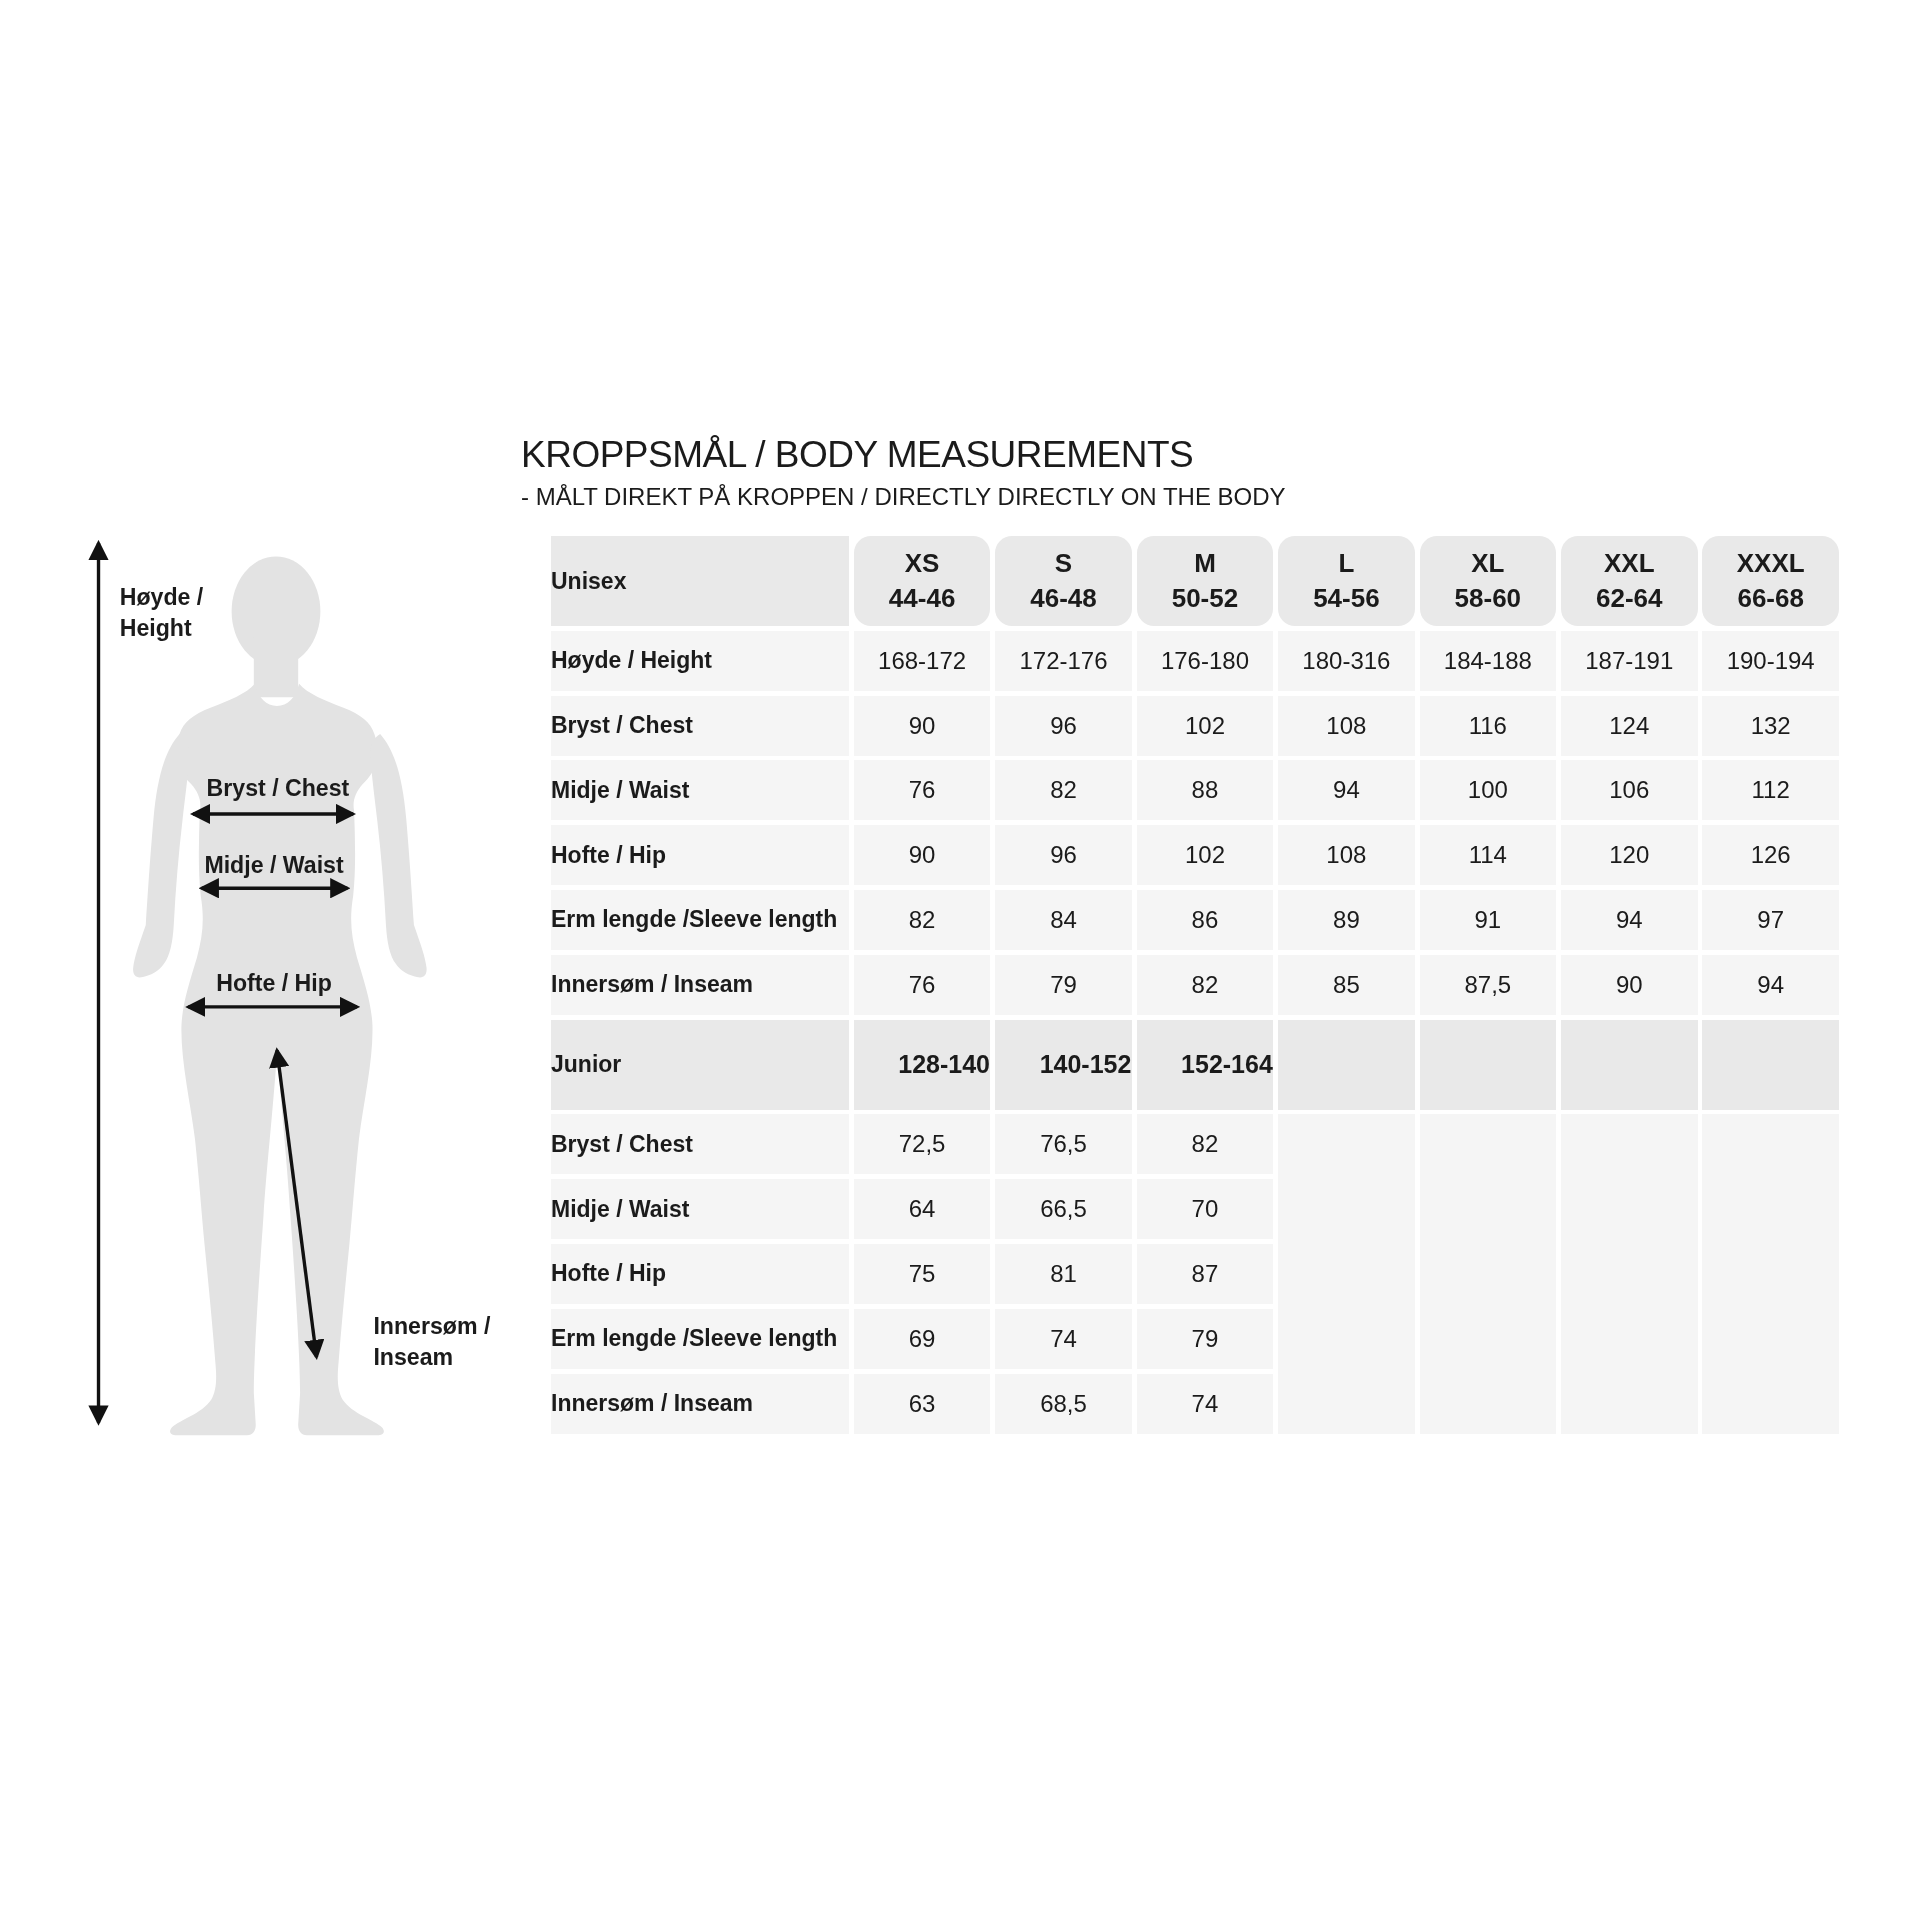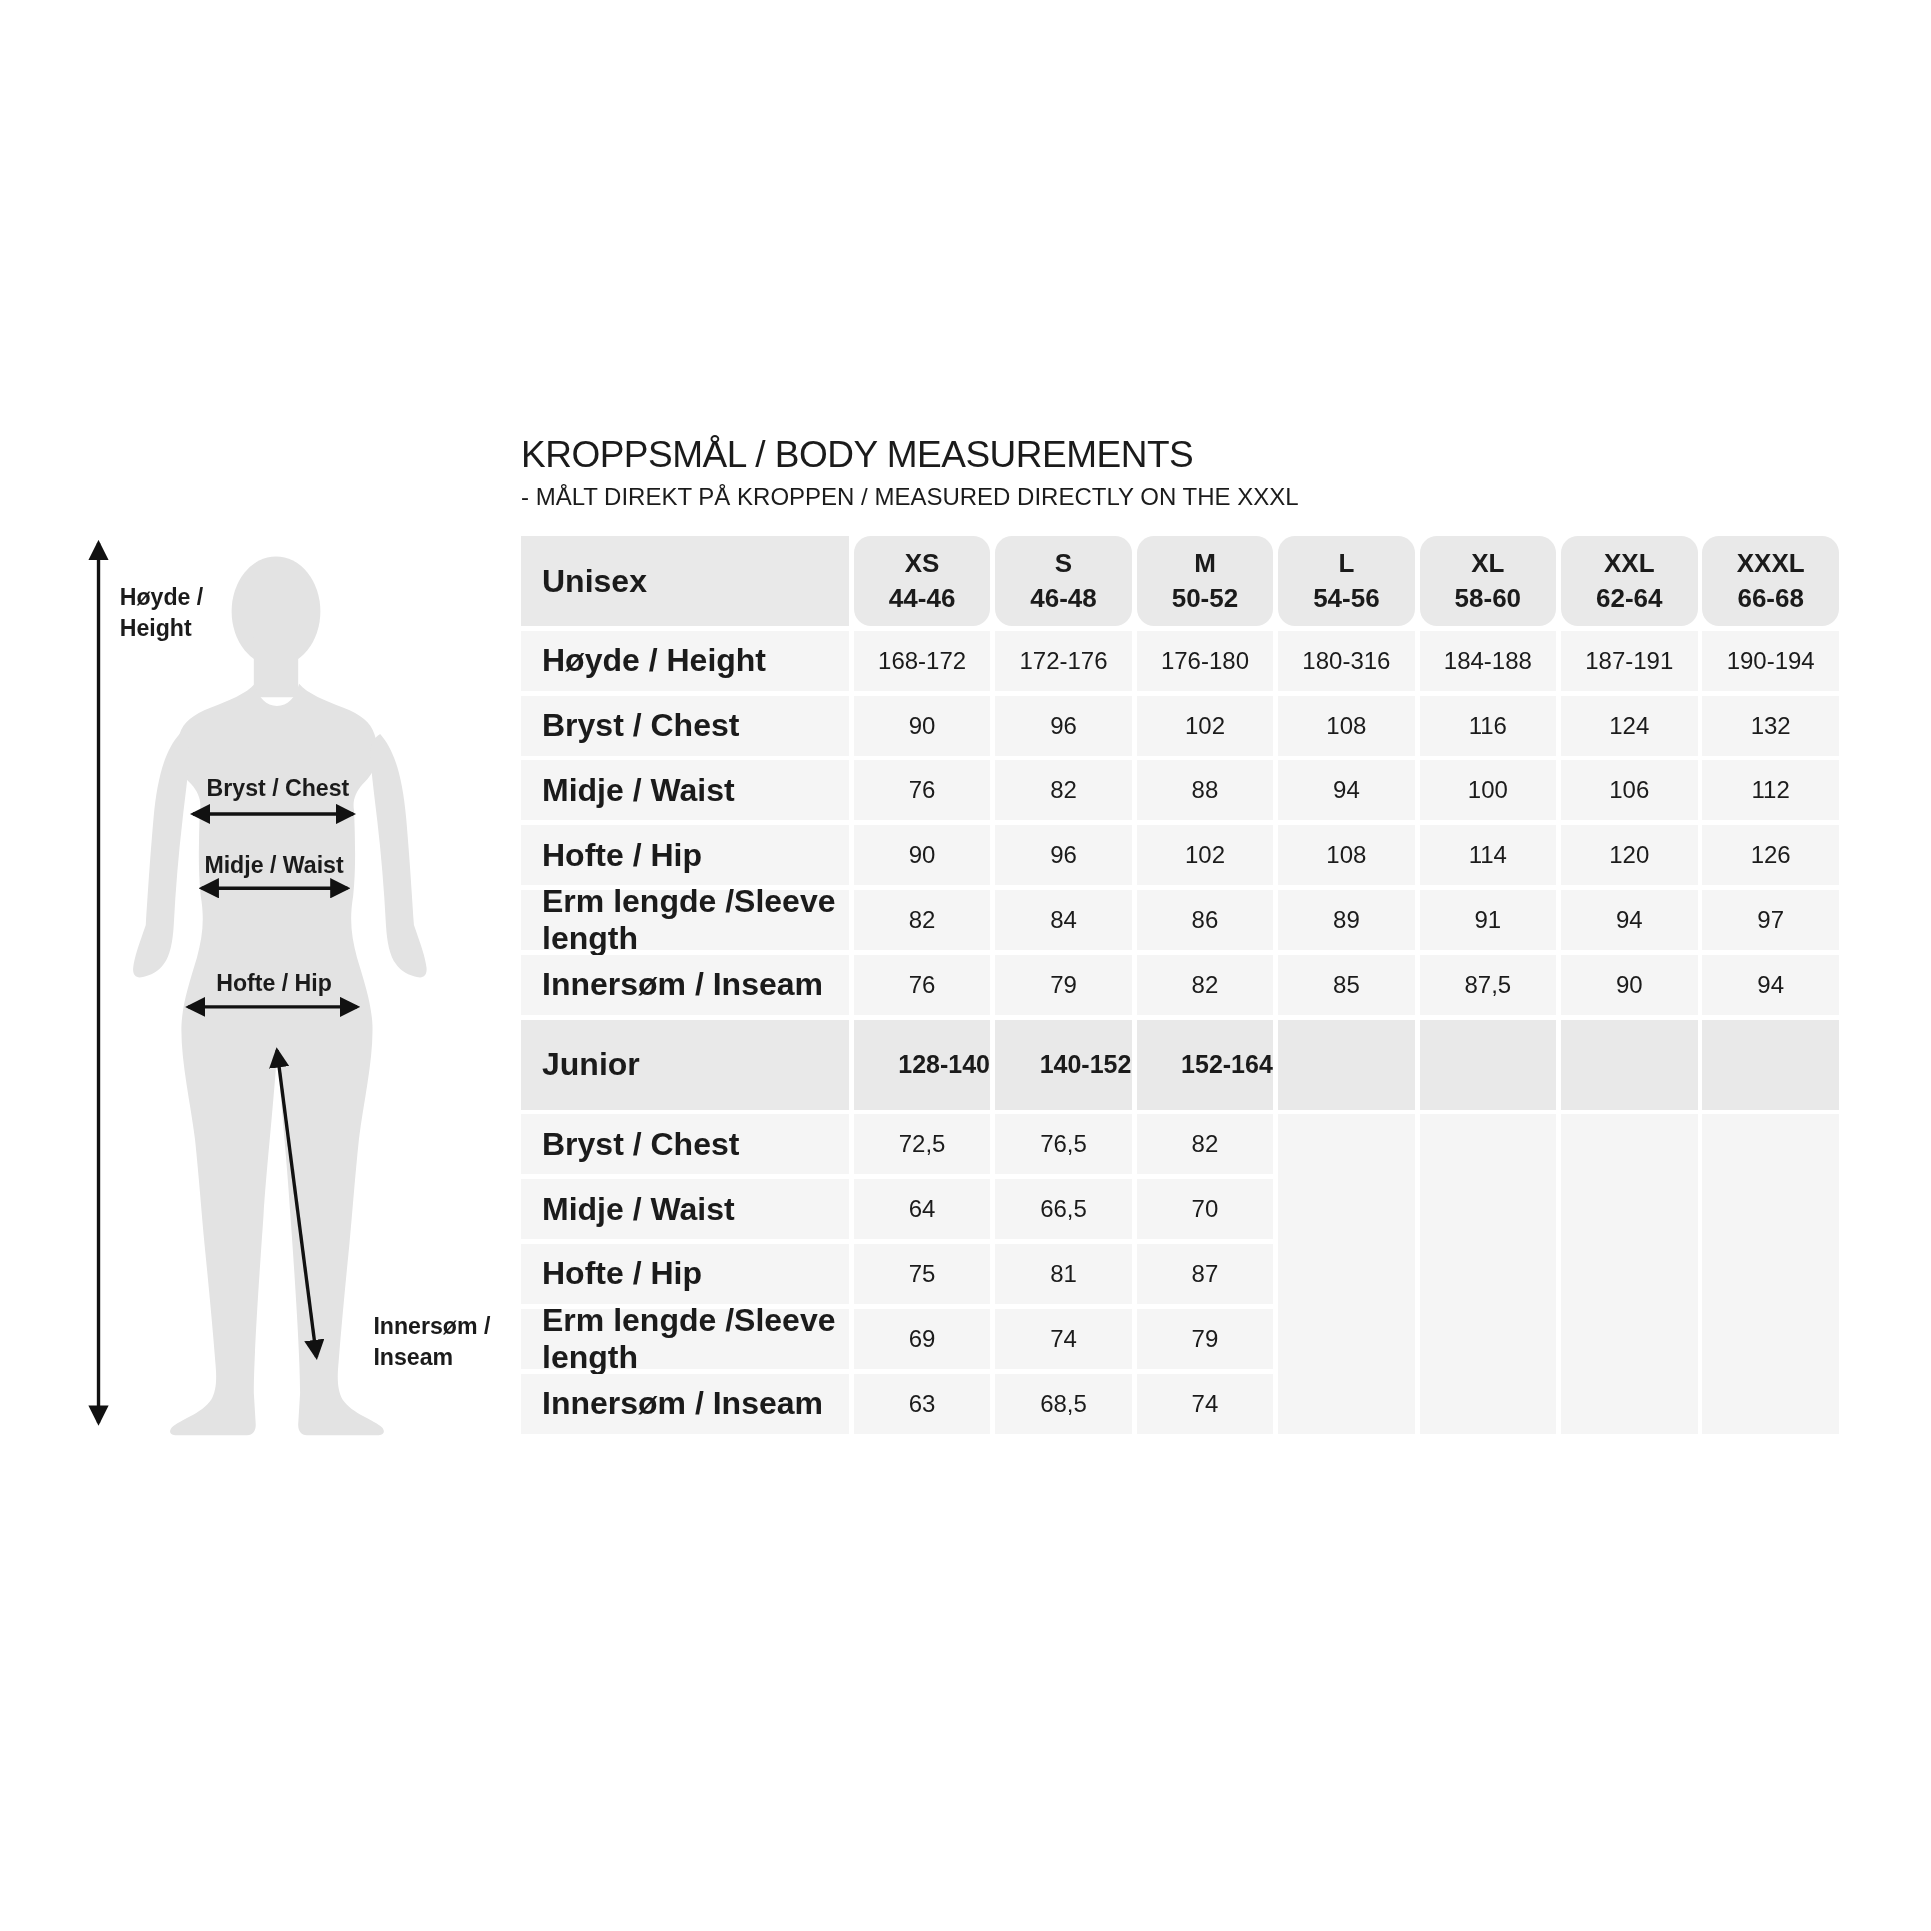--- a/index.html
+++ b/index.html
@@ -31,31 +31,31 @@
     grid-template-columns:328px repeat(7,1fr);
     grid-template-rows:90px repeat(6,60px) 90px repeat(5,60px);
     gap:4.8px;
   }
   .cell{
     display:flex;align-items:center;justify-content:center;
     font-size:24px;
     background:var(--cell-bg,#f5f5f5);
   }
   .cell.hdr{background:var(--header-bg,#e9e9e9);}
-  .cell.lbl{justify-content:flex-start;padding-left:21px;font-weight:bold;font-size:32px;}
+  .cell.lbl{justify-content:flex-start;font-weight:bold;font-size:23px;margin-left:30px;}
   .cell.val{flex-direction:column;line-height:33px;border-radius:17px;}
   .sz,.rg{font-weight:bold;font-size:26px;line-height:35px;}
   .cell.b{font-weight:bold;font-size:25px;padding-left:44px;}
   .tall5{grid-row:9 / span 5;}
 </style>
 </head>
 <body style="--header-bg: #e9e9e9; --cell-bg: #f5f5f5; background: rgb(255, 255, 255); color: rgb(27, 27, 27);">
 
 <div class="page-title">KROPPSMÅL / BODY MEASUREMENTS</div>
-<div class="page-subtitle">- MÅLT DIREKT PÅ KROPPEN / MEASURED DIRECTLY ON THE XXXL</div>
+<div class="page-subtitle">- MÅLT DIREKT PÅ KROPPEN / DIRECTLY DIRECTLY ON THE BODY</div>
 
 <svg class="figure-svg" viewBox="0 0 480 1000">
   <defs>
     <marker id="ah" viewBox="0 0 10 10" refX="8.5" refY="5" markerWidth="6" markerHeight="6" orient="auto-start-reverse">
       <path class="arrowhead" d="M0,0 L10,5 L0,10 z"></path>
     </marker>
   </defs>
 
   <g fill="#e3e3e3">
     <ellipse cx="226" cy="93" rx="46" ry="57"></ellipse>

